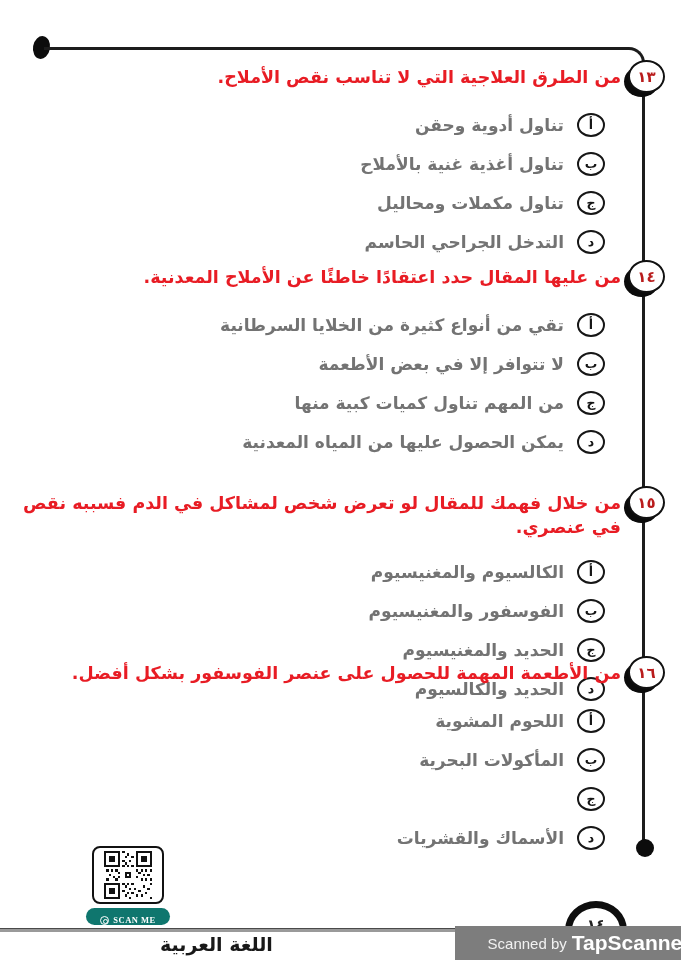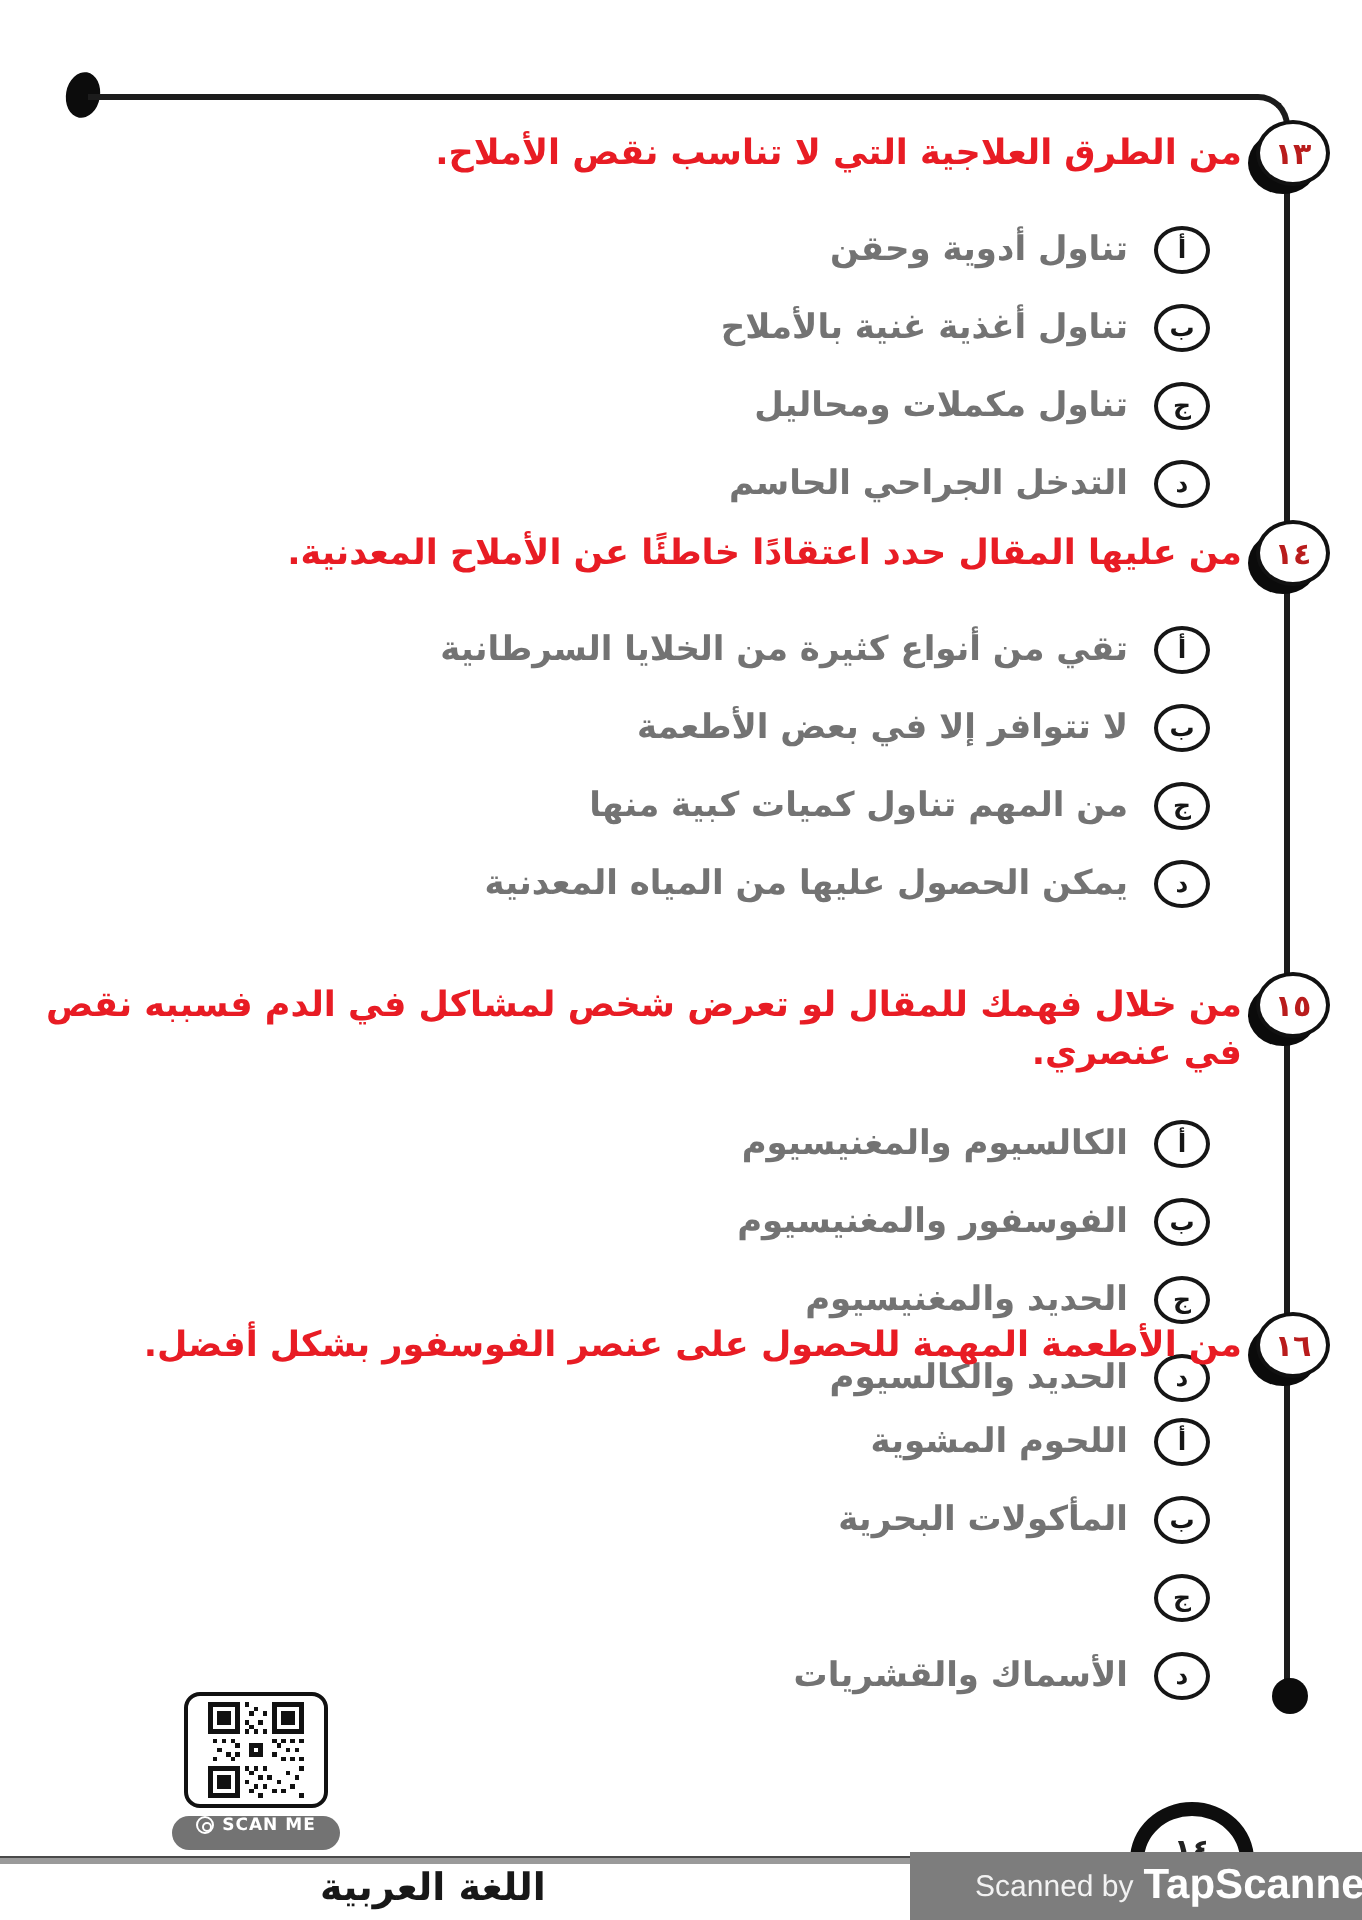--- a/index.html
+++ b/index.html
@@ -51,22 +51,22 @@
   }
   .opt-text { font-size:17px; font-weight:bold; color:#737373; }
   
   .qr-block { position:absolute; left:86px; top:846px; width:84px; text-align:center; }
   .qr-box {
     width:72px; height:58px; margin:0 auto; background:#fff;
     border:2.5px solid #111; border-radius:8px;
     display:flex; align-items:center; justify-content:center;
   }
   .scanme-pill {
-    margin-top:4px; width:84px; height:17px; background:#737373; border-radius:9px;
-    display:flex; align-items:flex-start; justify-content:center; gap:4px;
+    margin-top:4px; width:84px; height:17px; background:#0f766e; border-radius:9px;
+    display:flex; align-items:flex-end; justify-content:center; gap:4px;font-family:Liberation Serif, serif;
   }
   .scanme-pill .cam {
     width:9px; height:9px; border:1.2px solid #fff; border-radius:50%;
     display:inline-block; position:relative;
   }
   .scanme-pill .cam::after {
     content:""; position:absolute; left:2px; top:2px; width:3px; height:3px;
     border:1px solid #fff; border-radius:50%;
   }
   .scanme-label { color:#fff; font-size:8.5px; font-weight:bold; letter-spacing:.5px; }

